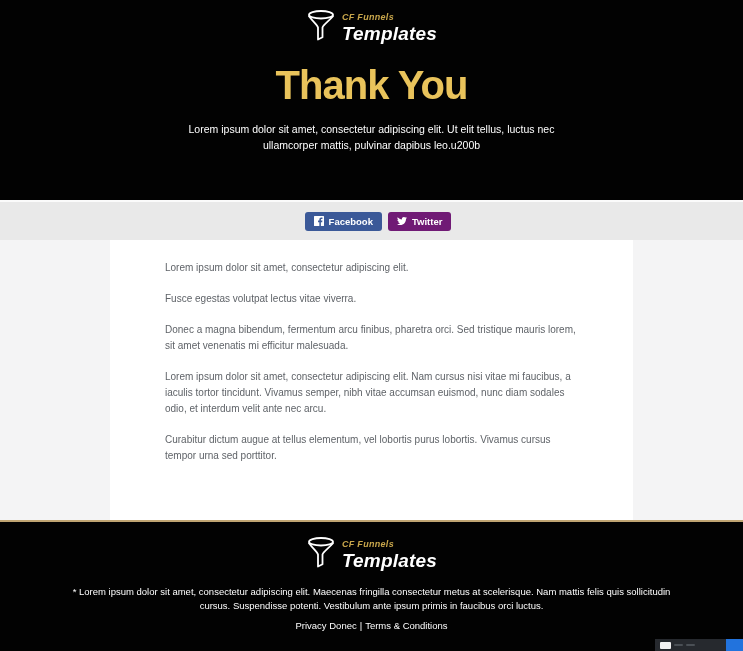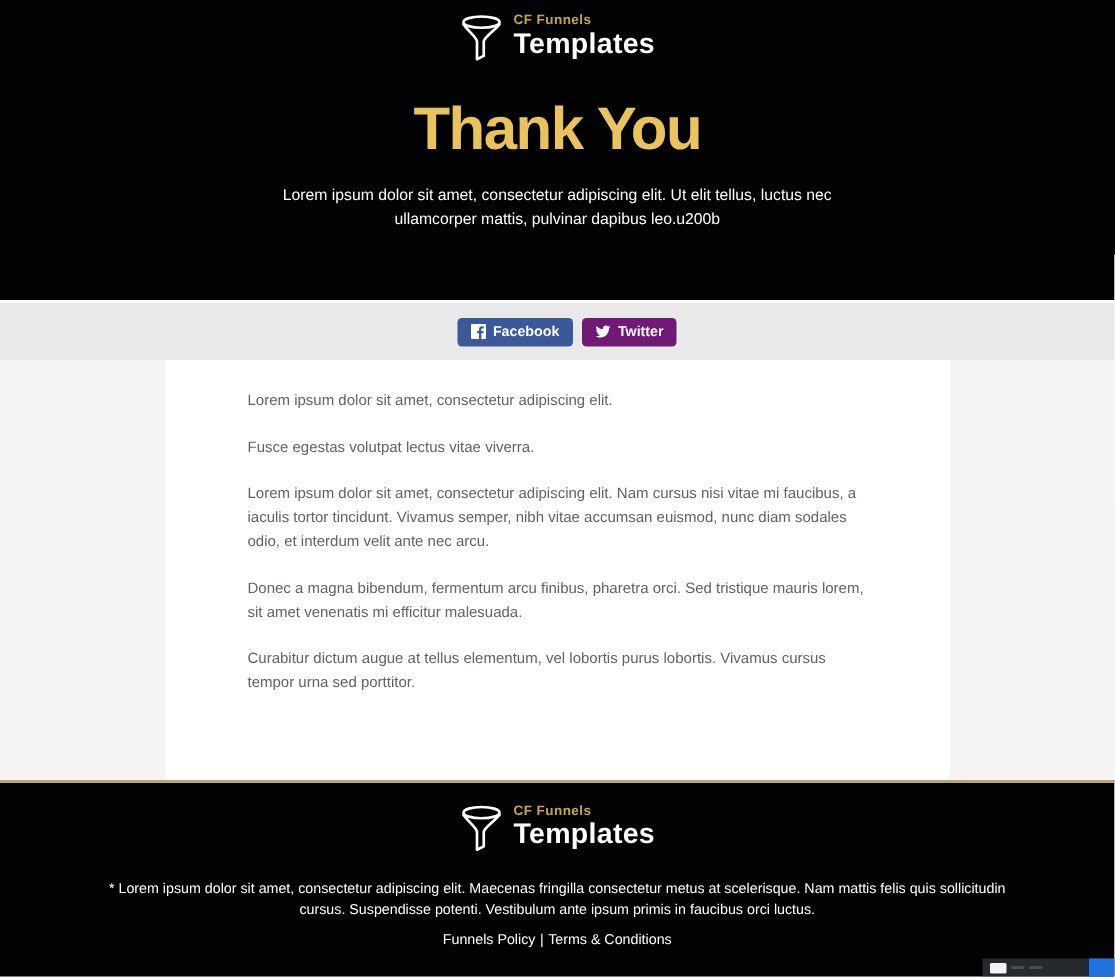--- a/index.html
+++ b/index.html
@@ -1,21 +1,21 @@
 <!DOCTYPE html>
 <html><head>
 <meta charset="utf-8">
 <style>
   * { margin:0; padding:0; box-sizing:border-box; }
   body { font-family:"Liberation Sans","DejaVu Sans",sans-serif; background:#fff; }
   .page { position:relative; width:743px; height:651px; overflow:hidden; background:#f4f4f5; }
 
   
   .hero { height:200px; background:#020202; text-align:center; padding-top:9px; }
-  .logo { display:inline-flex; align-items:flex-start; gap:6px; }
+  .logo { display:inline-flex; align-items:flex-end; gap:6px;font-style:italic; }
   .logo svg { display:block; }
   .logo-text { text-align:left; line-height:1; }
   .logo-top { display:block; color:#c7a54b; font-size:9px; font-weight:bold; letter-spacing:.3px; margin-bottom:2px; }
   .logo-bottom { display:block; color:#ffffff; font-size:19px; font-weight:bold; letter-spacing:.2px; }
   .hero h1 { margin-top:16px; color:#e9c35b; font-size:40px; font-weight:bold; letter-spacing:-1px; }
   .hero .subtitle { margin:13px auto 0; max-width:372px; color:#ffffff; font-size:10.5px; line-height:16px; }
 
   
   .share-bar { height:40px; background:#e9e9e9; border-top:2px solid #fbfbfb;
                display:flex; align-items:center; justify-content:center; gap:6px;padding-left:13px; }
@@ -84,42 +84,42 @@
         </svg>
       </span>
       <span>Twitter</span>
     </button>
   </div>
 
   <main class="content-area">
     <div class="content-card">
       <p>Lorem ipsum dolor sit amet, consectetur adipiscing elit.</p>
       <p>Fusce egestas volutpat lectus vitae viverra.</p>
+      <p>Donec a magna bibendum, fermentum arcu finibus, pharetra orci. Sed tristique mauris lorem, sit amet venenatis mi efficitur malesuada.</p>
       <p>Lorem ipsum dolor sit amet, consectetur adipiscing elit. Nam cursus nisi vitae mi faucibus, a iaculis tortor tincidunt. Vivamus semper, nibh vitae accumsan euismod, nunc diam sodales odio, et interdum velit ante nec arcu.</p>
-      <p>Donec a magna bibendum, fermentum arcu finibus, pharetra orci. Sed tristique mauris lorem, sit amet venenatis mi efficitur malesuada.</p>
       <p>Curabitur dictum augue at tellus elementum, vel lobortis purus lobortis. Vivamus cursus tempor urna sed porttitor.</p>
     </div>
   </main>
 
   <footer class="footer">
     <div class="logo">
       <span>
         <svg width="30" height="34" viewBox="0 0 40 44" fill="none">
           <ellipse cx="20" cy="7" rx="16" ry="5" stroke="#ffffff" stroke-width="2.4"></ellipse>
           <path d="M4 9 C10 17 15 20 16 24 L16 40 L22 37 L22 24 C23 20 30 16 36 9" stroke="#ffffff" stroke-width="2.4" stroke-linejoin="round" stroke-linecap="round"></path>
         </svg>
       </span>
       <span class="logo-text">
         <span class="logo-top">CF Funnels</span>
         <span class="logo-bottom">Templates</span>
       </span>
     </div>
     <p class="disclaimer">* Lorem ipsum dolor sit amet, consectetur adipiscing elit. Maecenas fringilla consectetur metus at scelerisque. Nam mattis felis quis sollicitudin cursus. Suspendisse potenti. Vestibulum ante ipsum primis in faucibus orci luctus.</p>
     <div class="legal">
-      <a>Funnels Policy</a><span class="sep">|</span><a>Terms &amp; Conditions</a>
+      <a>Privacy Donec</a><span class="sep">|</span><a>Terms &amp; Conditions</a>
     </div>
   </footer>
 
   <div class="corner-widget">
     <span class="win"></span>
     <span class="dash"></span>
     <span class="dash"></span>
     <span class="blue-btn"></span>
   </div>
 

